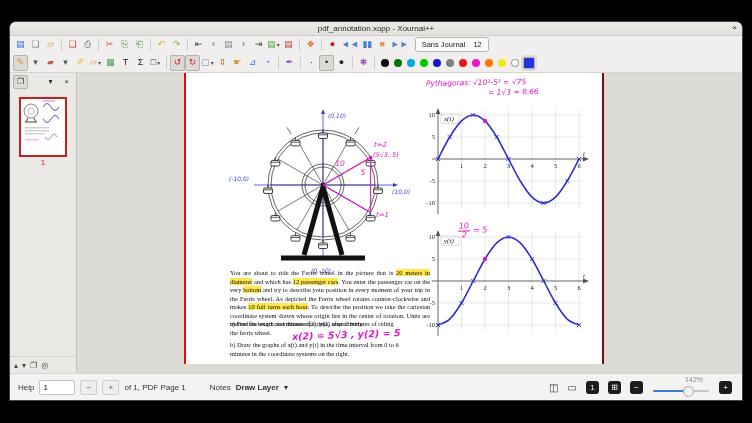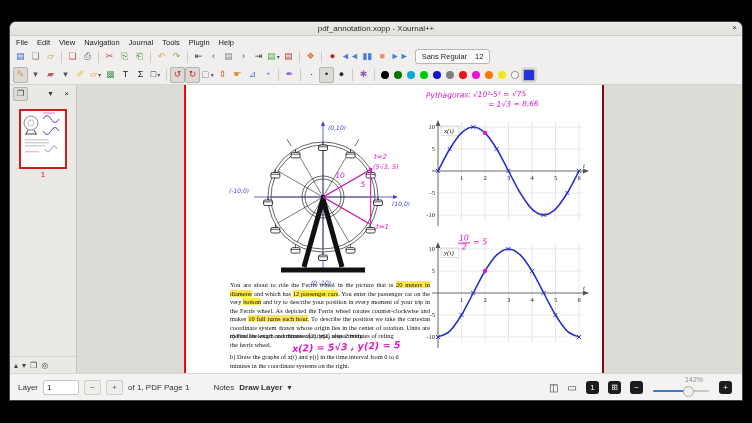--- a/index.html
+++ b/index.html
@@ -77,30 +77,20 @@
   #zoom-knob{position:absolute;top:9px;left:30px;width:9px;height:9px;background:#f2f1ef;border:1px solid #aaa;border-radius:50%;}
 </style>
 </head>
 <body>
 
 <div id="window">
   <div id="titlebar">
     <span class="title">pdf_annotation.xopp - Xournal++</span>
     <span class="close">×</span>
   </div>
-  <div id="menubar">
-      <span>File</span>
-      <span>Edit</span>
-      <span>View</span>
-      <span>Navigation</span>
-      <span>Journal</span>
-      <span>Tools</span>
-      <span>Plugin</span>
-      <span>Help</span>
-    </div>
   <div id="toolbar1" class="toolbar">
       <span class="tbtn">
         <span style="color: rgb(58, 111, 216);">▤</span>
       </span>
       <span class="tbtn">
         <span style="color: rgb(119, 119, 119);">❏</span>
       </span>
       <span class="tbtn">
         <span style="color: rgb(201, 161, 59);">▱</span>
       </span>
@@ -165,21 +155,21 @@
       <span class="tbtn">
         <span style="color: rgb(74, 127, 212);">▮▮</span>
       </span>
       <span class="tbtn">
         <span style="color: rgb(232, 148, 106);">■</span>
       </span>
       <span class="tbtn">
         <span style="color: rgb(74, 127, 212);">►►</span>
       </span>
       <span class="fontbox">
-        <span>Sans Regular</span>
+        <span>Sans Journal</span>
         <span>12</span>
       </span>
     </div>
   <div id="toolbar2" class="toolbar">
       <span class="tbtn pressed">
         <span style="color: rgb(217, 143, 43);">✎</span>
       </span>
       <span class="tbtn">
         <span style="color: rgb(85, 85, 85);">▾</span>
       </span>
@@ -492,21 +482,21 @@
         <div id="items">
           <div class="it">a) Find the exact coordinates x(2), y(2) after 2 minutes of riding the ferris wheel.</div>
           <div class="it">b) Draw the graphs of x(t) and y(t) in the time interval from 0 to 6 minutes in the coordinate systems on the right.</div>
           <div id="item-a-answer" class="handw">x(2) = 5√3 , y(2) = 5</div>
         </div>
       </div>
     </div>
   </div>
 
   <div id="statusbar">
-    <span>Layer</span>
+    <span>Help</span>
     <span id="page-input">1</span>
     <span class="flatbtn">−</span>
     <span class="flatbtn">+</span>
     <span>of 1, PDF Page 1</span>
     <span style="width:14px"></span>
     <span>Notes</span>
     <span style="font-weight:bold">Draw Layer</span>
     <span>▾</span>
     <span style="flex:1"></span>
     <span class="sb-ic">◫</span>

